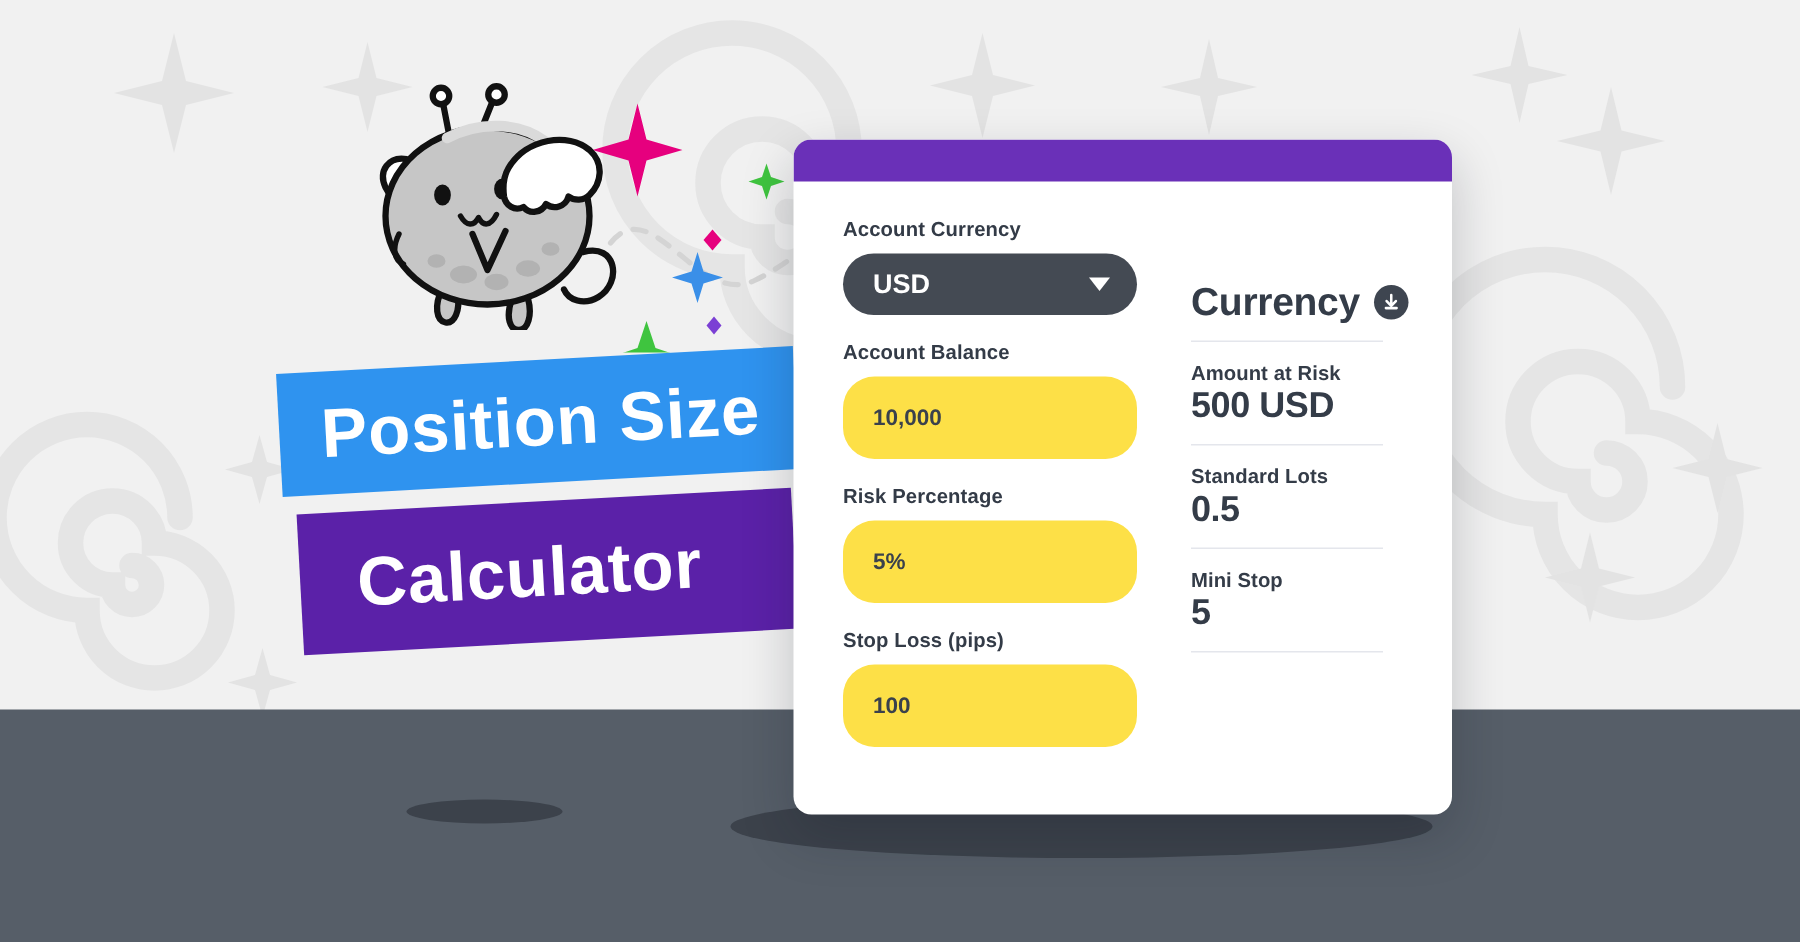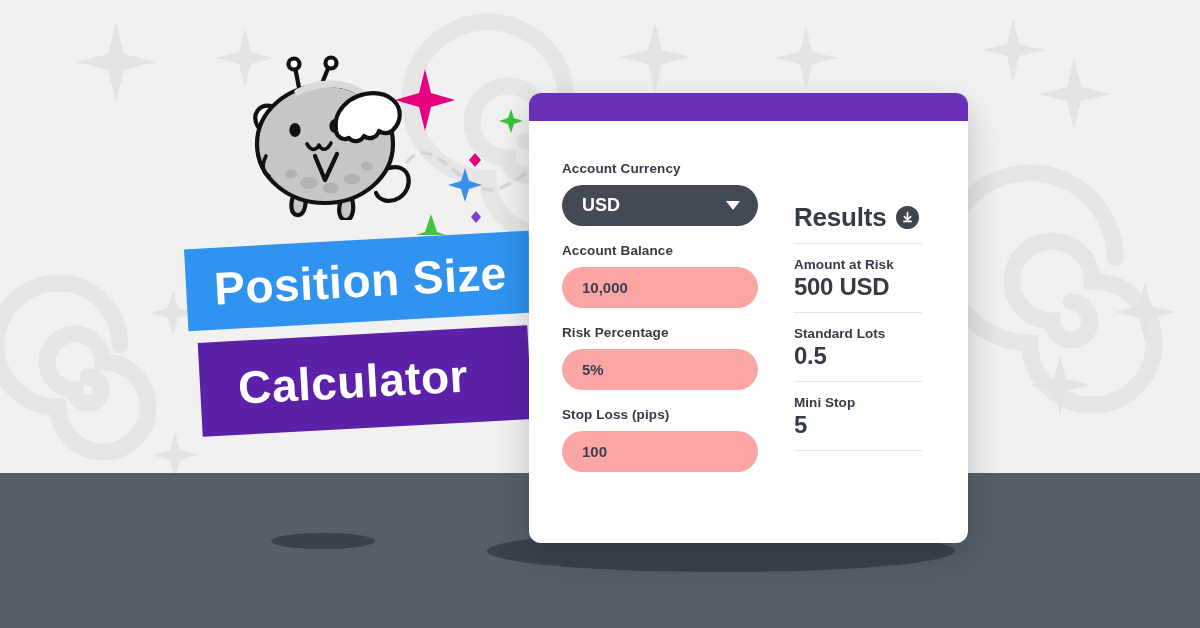--- a/index.html
+++ b/index.html
@@ -122,21 +122,21 @@
     z-index: 10;
     overflow: hidden;
   }
   #card-header-bar {
     height: 28px;
     background: #6A30B8;
     width: 100%;
   }
   #card-body {
     display: flex;
-    padding: 40px 30px 0 33px;
+    padding: 24px 30px 0 33px;
   }
   #form-column {
     width: 205px;
     flex: 0 0 205px;
   }
   #results-column {
     flex: 1;
     padding-left: 27px;
     padding-top: 41px;
   }
@@ -168,22 +168,22 @@
   }
   .caret {
     width: 0; height: 0;
     border-left: 7px solid transparent;
     border-right: 7px solid transparent;
     border-top: 9px solid #FFFFFF;
   }
 
   .input-pill {
     width: 196px;
-    height: 41px;
-    background: #fca5a5;
+    height: 55px;
+    background: #fde047;
     border-radius: 21px;
     display: flex;
     align-items: center;
     padding: 0 20px;
     cursor: text;
   }
   .input-pill .input-value {
     color: #3A414C;
     font-size: 15px;
     font-weight: 700;
@@ -368,21 +368,21 @@
         <div class="input-pill">
           <span class="input-value">100</span>
         </div>
       </div>
 
     </div>
 
     <div id="results-column">
 
       <div id="results-heading">
-        <span id="results-title">Results</span>
+        <span id="results-title">Currency</span>
         <span id="download-icon">
           <svg viewBox="0 0 16 16" width="13" height="13" aria-hidden="true">
             <path d="M8 2 L8 10 M4.2 7 L8 11 L11.8 7" stroke="#ffffff" stroke-width="2.1" fill="none" stroke-linecap="round" stroke-linejoin="round"></path>
             <path d="M3.6 12.8 L12.4 12.8" stroke="#ffffff" stroke-width="2.1" stroke-linecap="round"></path>
           </svg>
         </span>
       </div>
       <div class="result-divider"></div>
 
       <div class="result-item">

